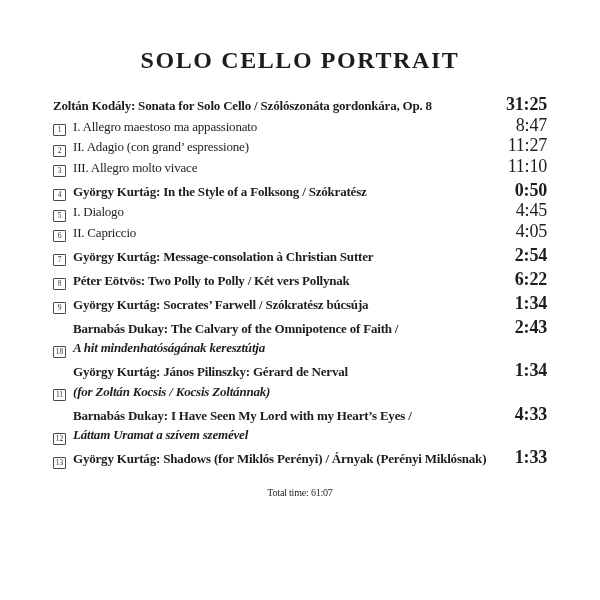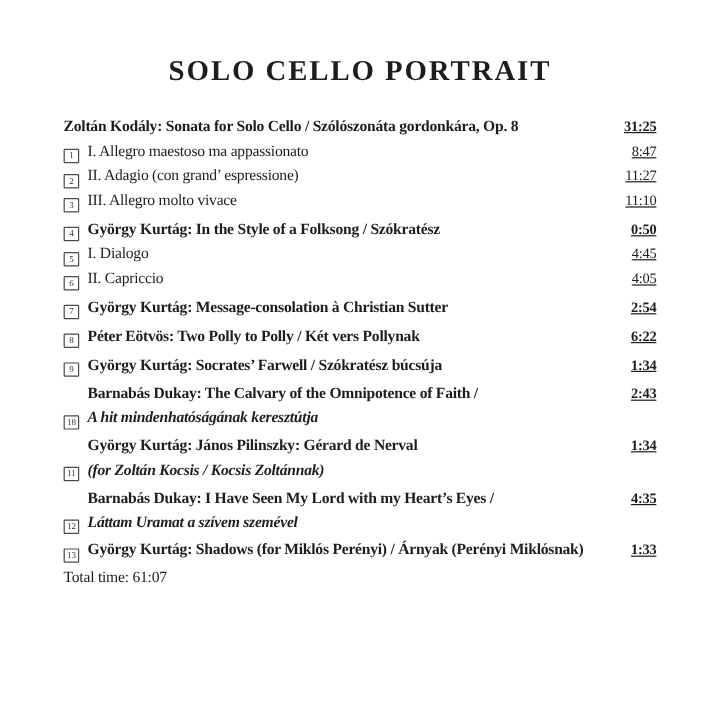--- a/index.html
+++ b/index.html
@@ -42,26 +42,26 @@
     font-weight:normal;
     line-height:10px;
     text-align:center;
     color:#333333;
     margin:4px 7px 0 0;
     letter-spacing:0;
   }
   .content { flex:1 1 auto; min-width:0; }
   .l1 { display:flex; align-items:baseline; }
   .ttl { flex:1 1 auto; padding-right:10px; white-space:nowrap; }
-  .time { flex:0 0 auto; margin-left:auto; font-size:12px;text-decoration:underline; }
+  .time { flex:0 0 auto; margin-left:auto; font-size:18px; }
   .l2 { white-space:nowrap;font-style:italic; }
   .footer {
-    margin-top:2px;
-    text-align:left;
-    font-size:13px;
+    margin-top:14px;
+    text-align:center;
+    font-size:10px;
     line-height:19.5px;
     letter-spacing:-0.2px;
   }
 </style>
 </head>
 <body>
 
 <div class="page">
   <div class="album-title">SOLO CELLO PORTRAIT</div>
 
@@ -184,21 +184,21 @@
         <span class="time">1:34</span>
       </div>
       <div class="l2">(for Zoltán Kocsis / Kocsis Zoltánnak)</div>
     </div>
   </div>
       <div class="row bold gap">
     <span class="num">12</span>
     <div class="content">
       <div class="l1">
         <span class="ttl">Barnabás Dukay: I Have Seen My Lord with my Heart’s Eyes /</span>
-        <span class="time">4:35</span>
+        <span class="time">4:33</span>
       </div>
       <div class="l2">Láttam Uramat a szívem szemével</div>
     </div>
   </div>
       <div class="row bold gap">
     <span class="num">13</span>
     <div class="content">
       <div class="l1">
         <span class="ttl">György Kurtág: Shadows (for Miklós Perényi) / Árnyak (Perényi Miklósnak)</span>
         <span class="time">1:33</span>

